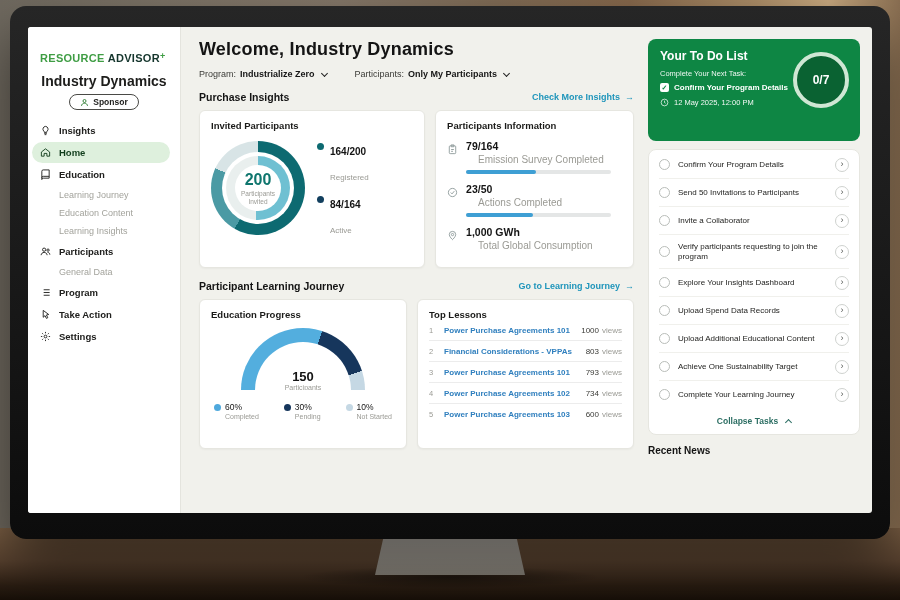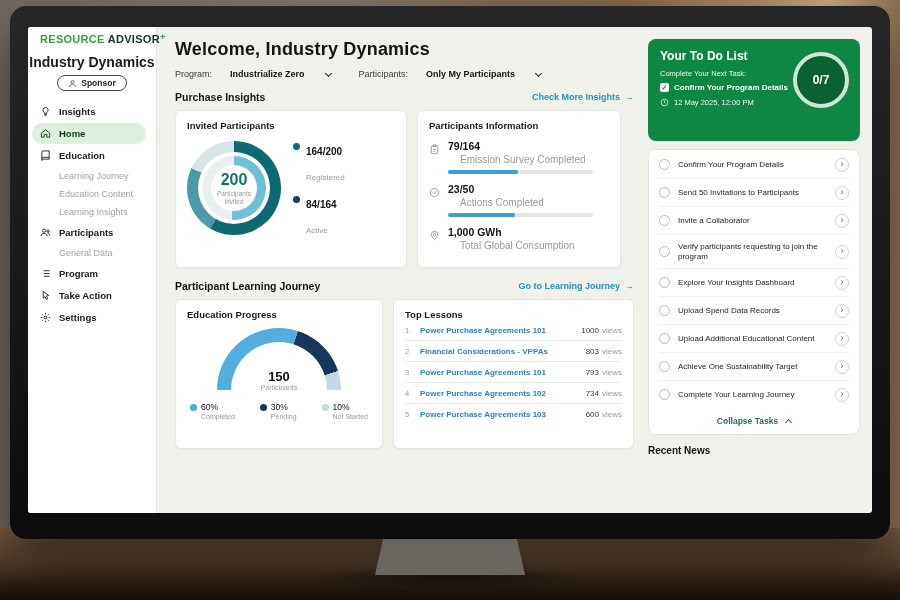--- a/index.html
+++ b/index.html
@@ -16,38 +16,38 @@
   .stand-shadow{position:absolute;left:50%;top:566px;transform:translateX(-50%);width:300px;height:22px;
     background:radial-gradient(closest-side,rgba(0,0,0,.5),rgba(0,0,0,0))}
 
   
   .monitor{position:absolute;left:10px;top:6px;width:880px;height:533px;border-radius:16px;
     background:linear-gradient(180deg,#262626,#0c0c0c);padding:21px 18px 26px;
     box-shadow:0 28px 55px rgba(0,0,0,.5)}
   .screen{width:100%;height:100%;background:#f1f1ec;border-radius:3px;overflow:hidden;display:flex}
 
   
-  .sidebar{width:129px;background:#fff;border-right:1px solid #e4e4de;flex-shrink:0;padding-top:3px}
+  .sidebar{width:153px;background:#fff;border-right:1px solid #e4e4de;flex-shrink:0;padding-top:22px}
   .logo{padding:2px 12px 0;font-size:11px;font-weight:bold;letter-spacing:.3px;white-space:nowrap}
   .logo .g{color:#3f9d44}.logo .d{color:#14352c}.logo .p{color:#3f9d44;font-size:9px;vertical-align:3px}
   .org{text-align:center;font-size:14px;font-weight:bold;color:#1d1d1b;margin-top:9px}
   .sponsor{margin:5px auto 10px;display:flex;align-items:center;gap:4px;border:1px solid #4a4a46;
     border-radius:10px;padding:2px 10px;font-size:8.5px;font-weight:bold;color:#1d1d1b;width:max-content;cursor:pointer}
   .sponsor svg{width:9px;height:9px;color:#2e7d32}
   .nav-item{display:flex;align-items:center;gap:8px;padding:5px 12px;margin:1px 0;
     font-size:9.5px;font-weight:bold;color:#20201e;cursor:pointer}
   .nav-item.active{background:#def0dd;border-radius:12px;margin:1px 10px 1px 4px;padding-left:8px;color:#113d1c}
   .nav-icon{display:inline-flex}.nav-icon svg{width:11px;height:11px}
   .nav-sub{padding:4px 12px 4px 31px;font-size:9px;color:#a3a39c;cursor:pointer}
 
   
   .main{flex:1;min-width:0;padding:12px 14px 0 18px}
   .welcome{font-size:18px;font-weight:bold;color:#141414;letter-spacing:.2px}
   .filters{display:flex;gap:28px;margin-top:9px;font-size:9px;color:#3c3c38;align-items:center}
-  .filter{display:flex;align-items:center;gap:18px;cursor:pointer}
+  .filter{display:flex;align-items:center;gap:4px;cursor:pointer}
   .f-value{font-weight:bold;color:#161616}
   .chev-d{width:5px;height:5px;border-right:1.3px solid #222;border-bottom:1.3px solid #222;
     transform:rotate(45deg);display:inline-block;margin:0 0 2px 3px}
   .chev-u{width:5px;height:5px;border-right:1.3px solid currentColor;border-bottom:1.3px solid currentColor;
     transform:rotate(-135deg);display:inline-block;margin:3px 0 0 3px}
   .section-head{display:flex;justify-content:space-between;align-items:center;margin:12px 0 7px}
   .section-title{font-size:10.5px;font-weight:bold;color:#141414}
   .section-link{font-size:9px;font-weight:bold;color:#1f95bb;cursor:pointer;display:flex;gap:5px;align-items:center}
   .cards{display:flex;gap:10px}
   .card{background:#fff;border:1px solid #e6e6e0;border-radius:6px;padding:9px 11px;box-shadow:0 1px 2px rgba(0,0,0,.04)}

